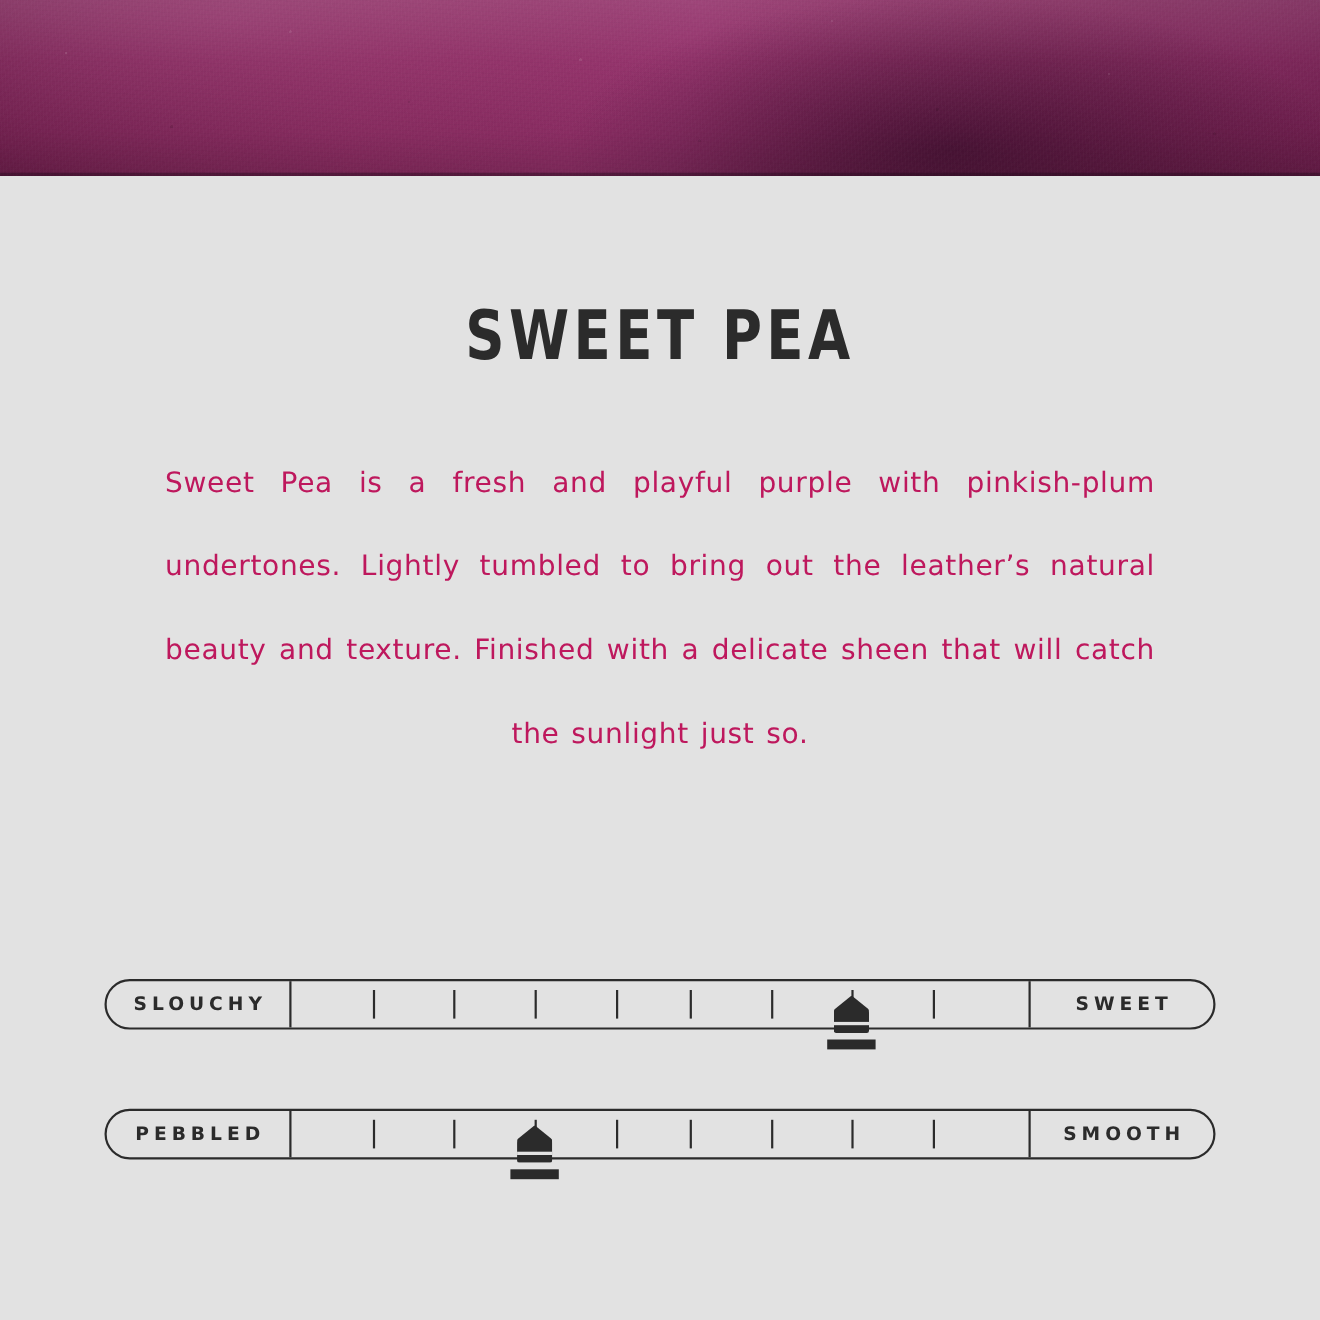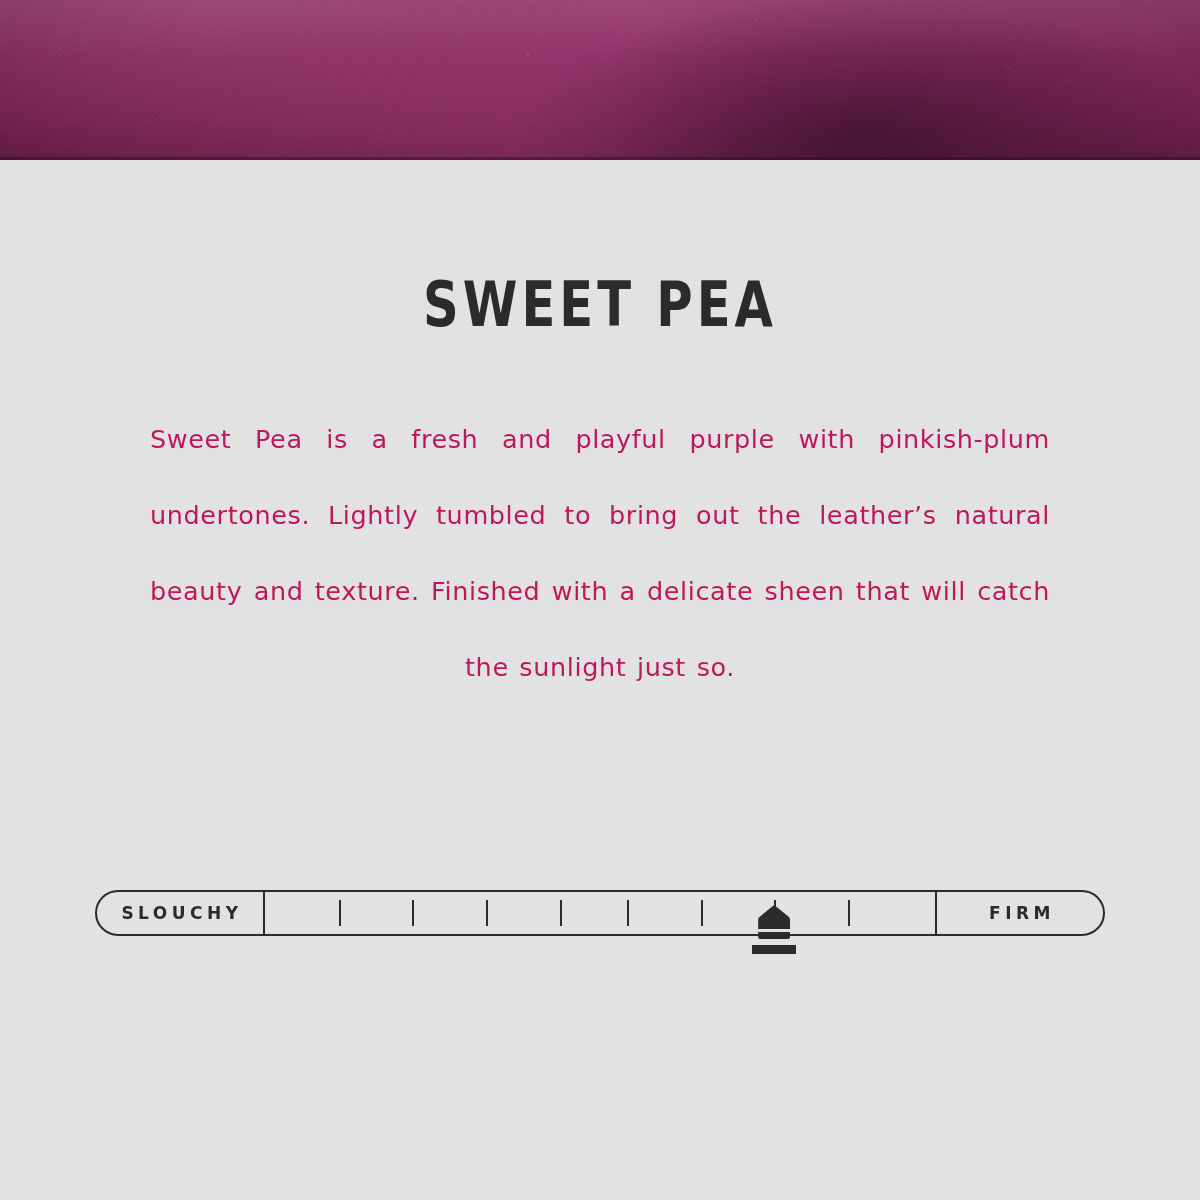--- a/index.html
+++ b/index.html
@@ -227,18 +227,36 @@
         <div class="tick" style="left:44%"></div>
         <div class="tick" style="left:54%"></div>
         <div class="tick" style="left:65%"></div>
         <div class="tick" style="left:76%"></div>
         <div class="tick" style="left:87%"></div>
         <div class="marker" style="left:76%">
           <div class="head"></div>
           <div class="bar"></div>
         </div>
       </div>
-      <div class="scale-cap right">FIRM</div>
+      <div class="scale-cap right">SWEET</div>
     </div>
 
+    <div class="scale">
+      <div class="scale-cap left">PEBBLED</div>
+      <div class="scale-track">
+        <div class="tick" style="left:11%"></div>
+        <div class="tick" style="left:22%"></div>
+        <div class="tick" style="left:33%"></div>
+        <div class="tick" style="left:44%"></div>
+        <div class="tick" style="left:54%"></div>
+        <div class="tick" style="left:65%"></div>
+        <div class="tick" style="left:76%"></div>
+        <div class="tick" style="left:87%"></div>
+        <div class="marker" style="left:33%">
+          <div class="head"></div>
+          <div class="bar"></div>
+        </div>
+      </div>
+      <div class="scale-cap right">SMOOTH</div>
+    </div>
 
   </div>
 </div>
 
 </body></html>

